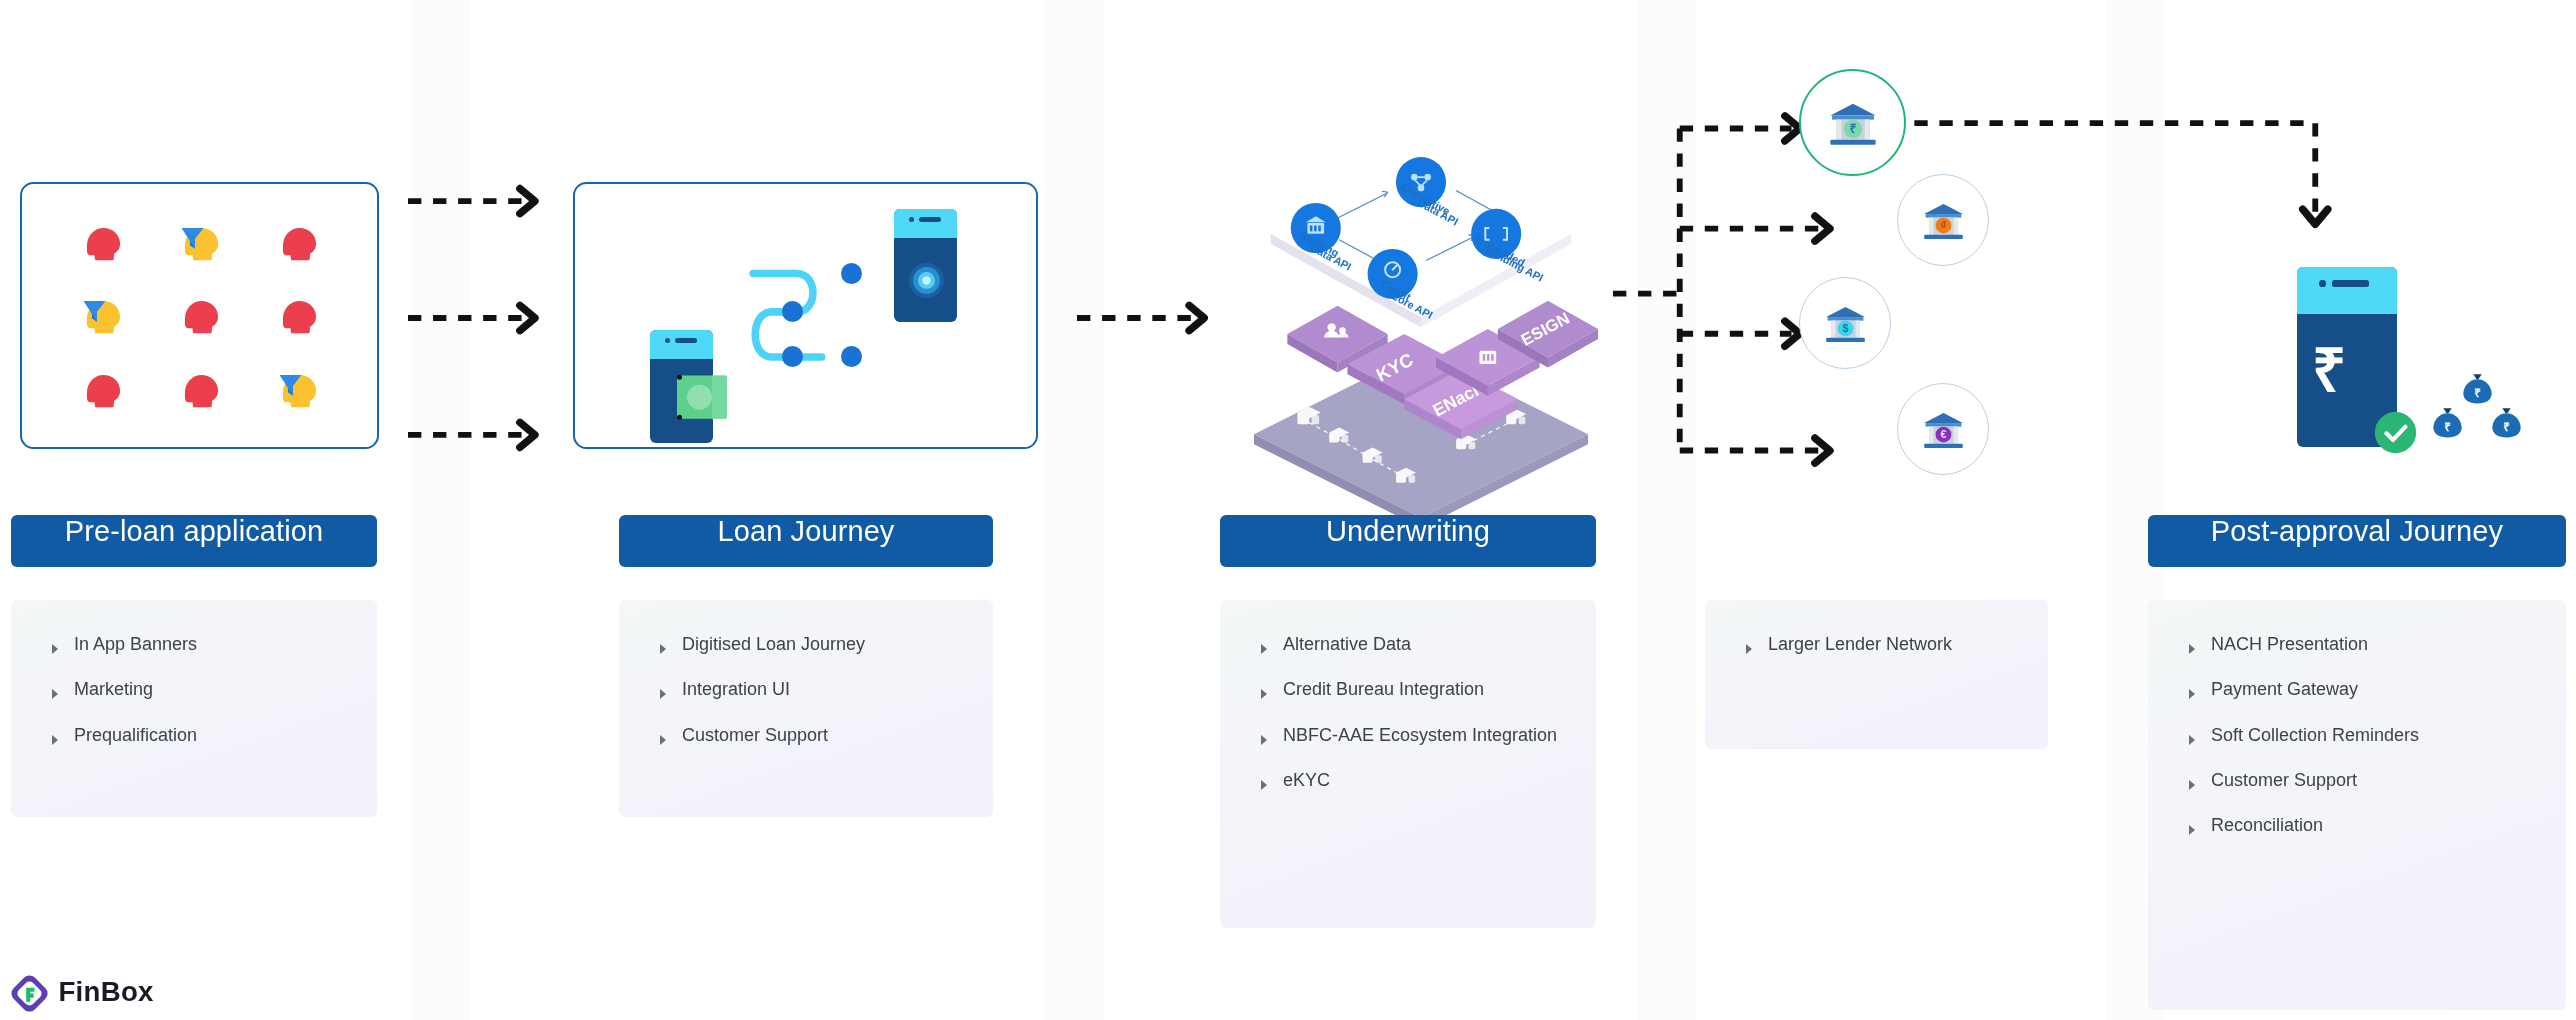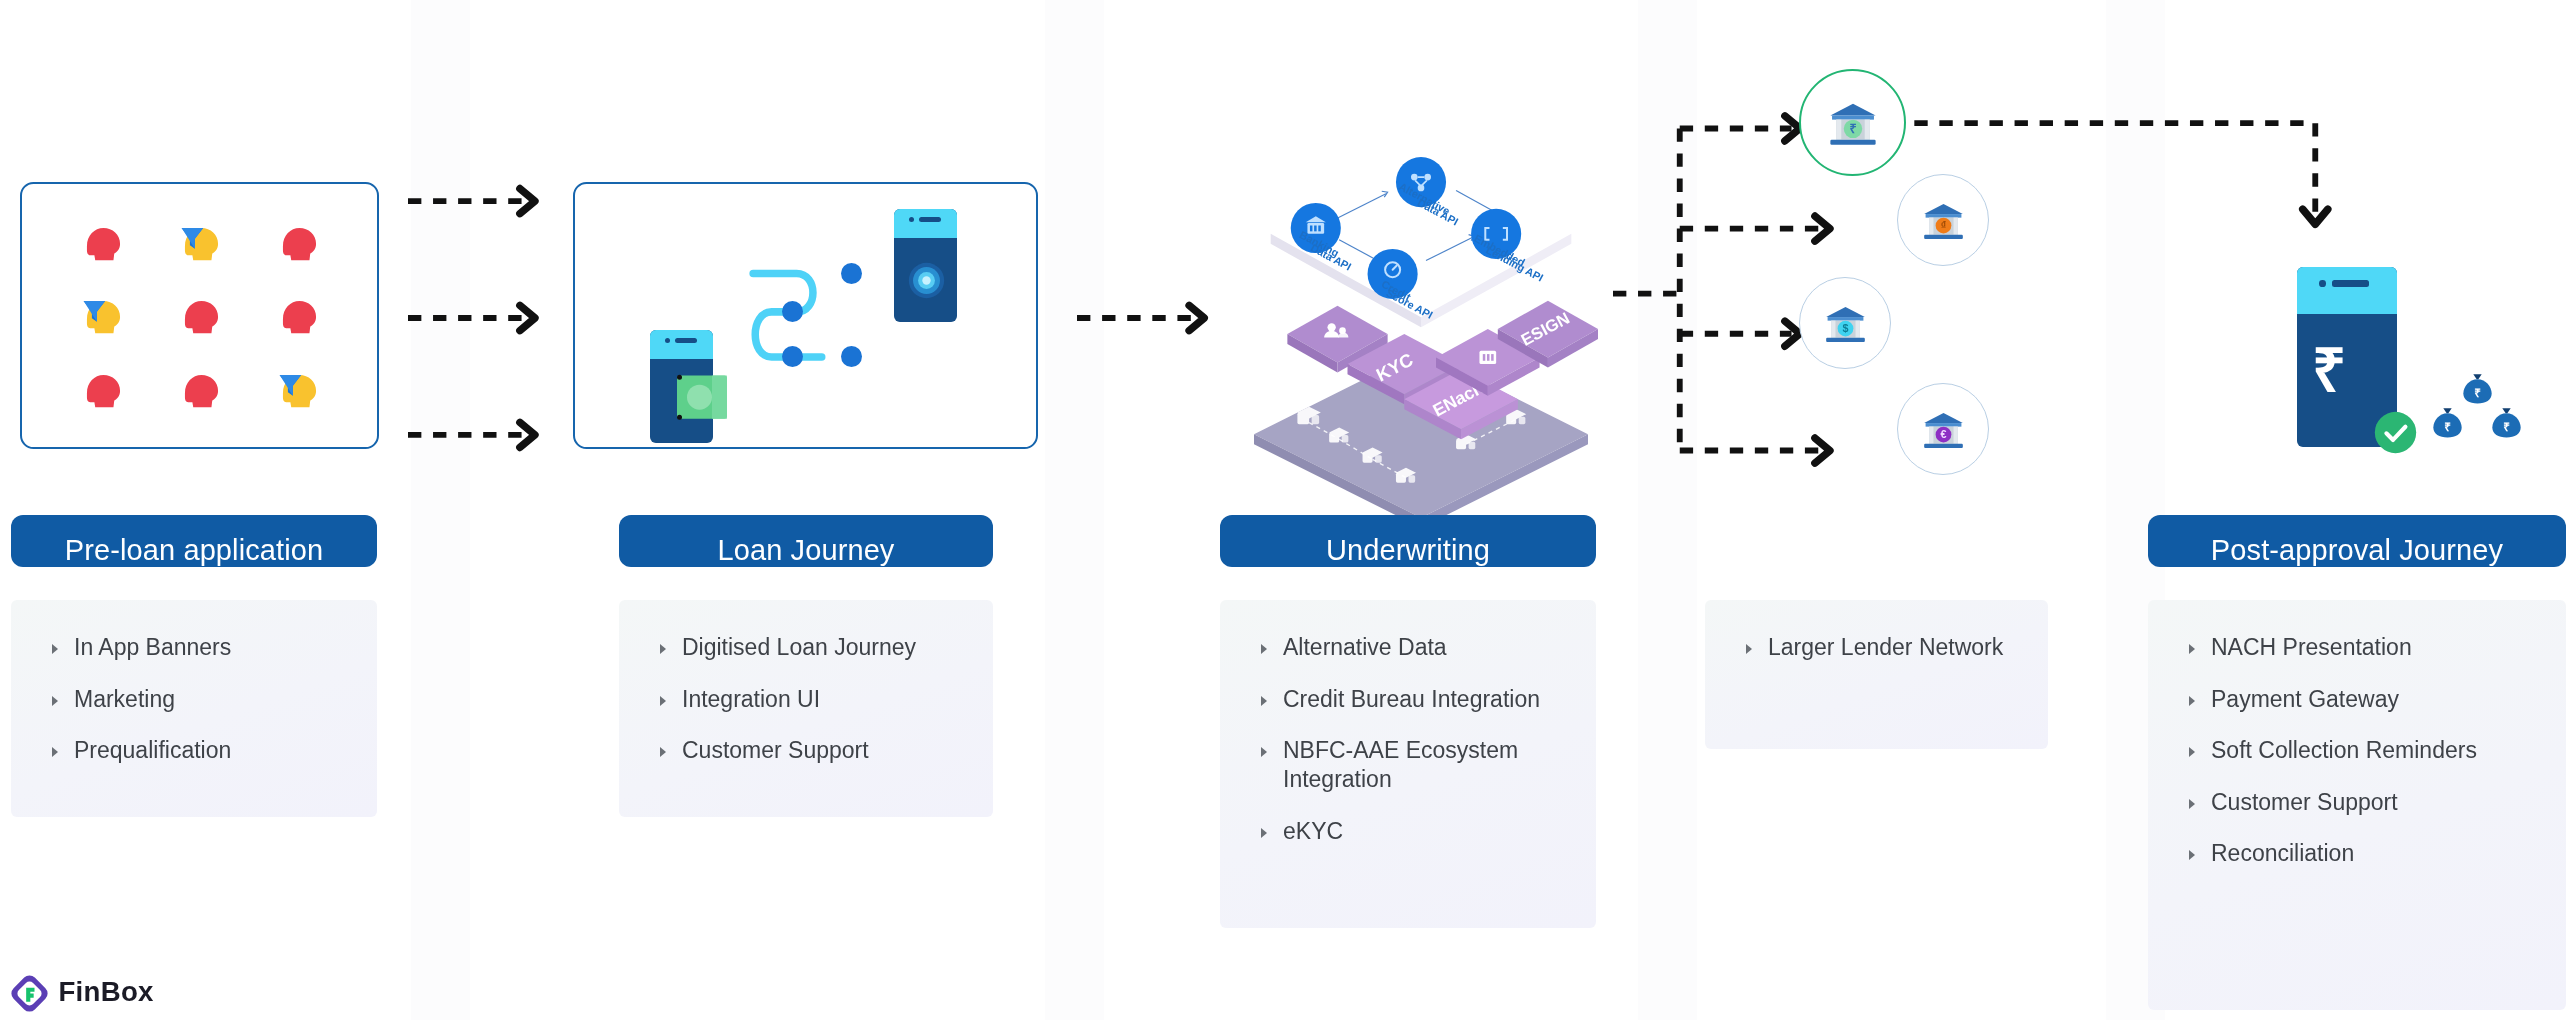--- a/index.html
+++ b/index.html
@@ -41,40 +41,40 @@
   .phone .cam { position: absolute; width: 5px; height: 5px; border-radius: 50%; background: #164e87; }
   .phone .spk { position: absolute; height: 5px; border-radius: 2.5px; background: #164e87; }
 
   
   .node { position: absolute; border-radius: 50%; background: #1a73d4; }
 
   
   .pill {
     position: absolute;
     background: #105ba4;
-    border-radius: 12px;
+    border-radius: 6px;
     color: #ffffff;
-    display: flex; align-items: flex-end; justify-content: center;
+    display: flex; align-items: flex-start; justify-content: center;
     font-size: 29px;
     letter-spacing: 0.1px;
     white-space: nowrap;
   }
 
   
   .panel {
     position: absolute;
     background: linear-gradient(160deg, #f4f7f7 0%, #f3f4fa 55%, #f2f2fb 100%);
     border-radius: 5.9px;
     padding: 33px 28px 33px 38px;
   }
   .panel ul { list-style: none; }
   .panel li {
     position: relative;
     color: #3e4248;
-    font-size: 23px;
+    font-size: 18px;
     line-height: 1.26;
     margin-bottom: 22.6px;
     padding-left: 25px;
   }
   .panel li:last-child { margin-bottom: 0; }
   .panel li::before {
     content: "";
     position: absolute;
     left: 3.3px; top: 11px;
     width: 0; height: 0;

